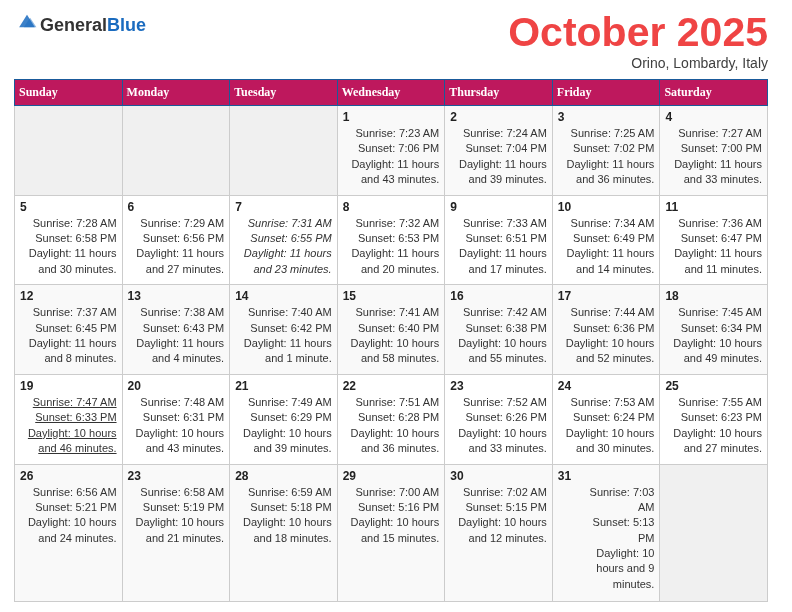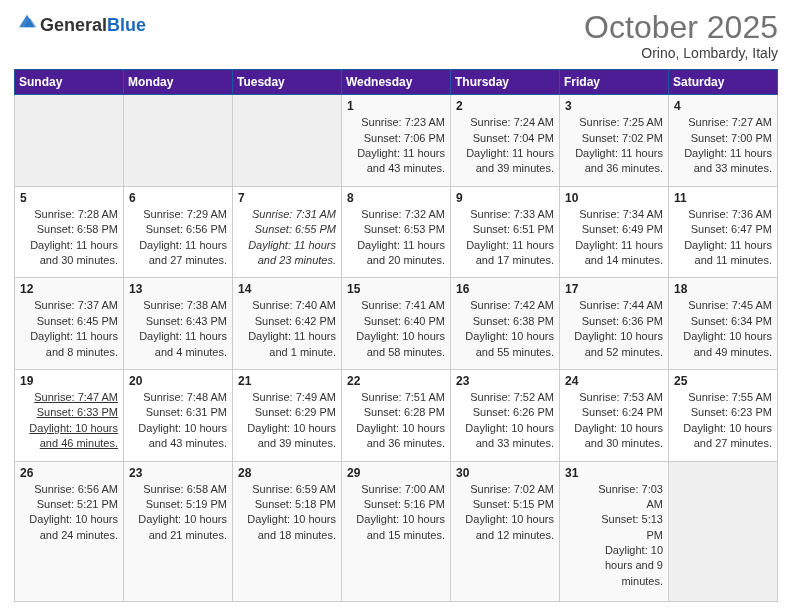--- a/index.html
+++ b/index.html
@@ -6,21 +6,21 @@
     body {
       font-family: Arial, Helvetica, sans-serif;
       background: #fff;
       width: 792px;
       height: 612px;
       overflow: hidden;
     }
     .page {
       width: 792px;
       height: 612px;
-      padding: 10px 14px 10px 14px;
+      padding: 10px 24px 10px 14px;
       display: flex;
       flex-direction: column;
     }
     .header {
       display: flex;
       justify-content: space-between;
       align-items: flex-start;
       margin-bottom: 8px;
     }
     .logo {
@@ -38,44 +38,45 @@
     .logo-icon {
       width: 22px;
       height: 22px;
       margin-left: 2px;
       margin-bottom: 2px;
     }
     .title-block {
       text-align: right;
     }
     .month-title {
-      font-size: 32px;
-      font-weight: normal;
-      color: #737373;
+      font-size: 41px;
+      font-weight: bold;
+      color: #ef4444;
       line-height: 1.1;
     }
     .location {
       font-size: 14px;
       color: #404040;
     }
     .calendar {
       flex: 1;
       border: 1px solid #ccc;
       border-collapse: collapse;
       width: 100%;
       table-layout: fixed;
     }
     .calendar th {
-      background: #4c1d95;
+      background: #be185d;
       color: #fff;
       font-size: 12px;
       font-weight: bold;
       padding: 5px 4px;
       text-align: left;
       border: 1px solid #1a5a9a;
+      font-family: Liberation Serif, serif;
     }
     .calendar td {
       border: 1px solid #ccc;
       vertical-align: top;
       padding: 4px 5px;
       font-size: 10.5px;
       color: #333;
       height: 80px;
       width: 113px;
       background: #fff;

